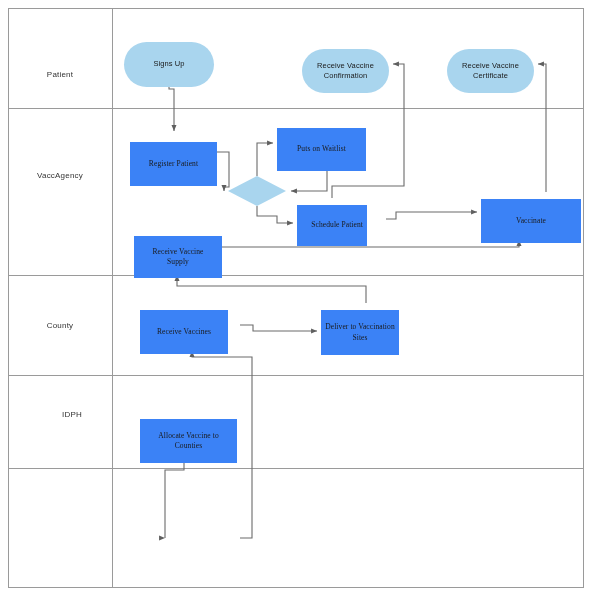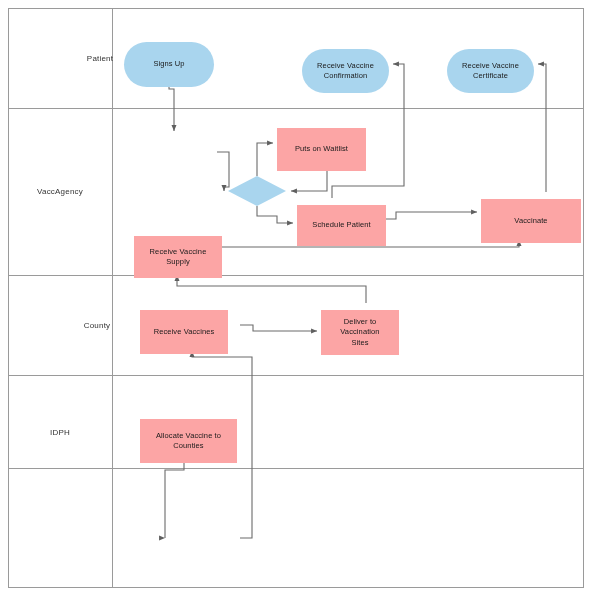--- a/index.html
+++ b/index.html
@@ -44,21 +44,22 @@
     text-align: center;
     font-size: 7.5px;
     line-height: 1.35;
     color: #1a1a1a;
     box-sizing: border-box;
     padding: 2px 4px;
     letter-spacing: 0.1px;
     margin-top: 7px;
   }
   .node.process {
-    background: #fca5a5;
+    background: #3b82f6;
+    font-family: Liberation Serif, serif;
   }
   .node.terminator {
     background: #a9d5ee;
     border-radius: 999px;
   }
   .node.decision {
     background: transparent;
   }
   .node-text {
     display: block;
@@ -114,57 +115,60 @@
       <path d="M 240 538 L 252 538 L 252 357 L 192 357 L 192 351" marker-end="url(#arrow)"></path>
 
       <path d="M 184 456 L 184 470 L 165 470 L 165 538 L 165 538" marker-end="url(#arrow)"></path>
     </g>
 
     <g>
       <polygon points="228,191 257,176 286,191 257,206" fill="#a9d5ee"></polygon>
     </g>
   </svg>
 
-  <div class="lane-label" style="top:8px; height:100px;padding-left:40px;">
+  <div class="lane-label" style="top:24px; height:100px;">
     <span>Patient</span>
   </div>
-  <div class="lane-label" style="top:108px; height:167px;">
+  <div class="lane-label" style="top:92px; height:167px;">
     <span>VaccAgency</span>
   </div>
-  <div class="lane-label" style="top:275px; height:100px;padding-left:37px;">
+  <div class="lane-label" style="top:275px; height:100px;">
     <span>County</span>
   </div>
-  <div class="lane-label" style="top:386px; height:93px;">
+  <div class="lane-label" style="top:368px; height:93px;padding-left:12px;">
     <span>IDPH</span>
   </div>
 
   <div class="node terminator" style="left:124px; top:35px; width:90px; height:45px;">
     <span class="node-text">Signs Up</span>
   </div>
 
   <div class="node terminator" style="left:302px; top:42px; width:87px; height:44px;">
     <span class="node-text">Receive Vaccine
 Confirmation</span>
   </div>
 
   <div class="node terminator" style="left:447px; top:42px; width:87px; height:44px;">
     <span class="node-text">Receive Vaccine
 Certificate</span>
   </div>
 
+  <div class="node process" style="left:130px; top:135px; width:87px; height:44px;">
+    <span class="node-text">Register Patient</span>
+  </div>
 
   <div class="node process" style="left:277px; top:121px; width:89px; height:43px;">
     <span class="node-text">Puts on Waitlist</span>
   </div>
 
   <div class="node decision" style="left:228px; top:176px; width:58px; height:30px;">
     <span class="node-text"></span>
   </div>
 
-  <div class="node process" style="left:297px; top:198px; width:89px; height:41px;">
+  <div class="node process" style="left:297px; top:198px; width:70px; height:41px;text-align:right;">
     <span class="node-text">Schedule Patient</span>
   </div>
 
   <div class="node process" style="left:481px; top:192px; width:100px; height:44px;">
     <span class="node-text">Vaccinate</span>
   </div>
 
   <div class="node process" style="left:134px; top:229px; width:88px; height:42px;">
     <span class="node-text">Receive Vaccine
 Supply</span>

